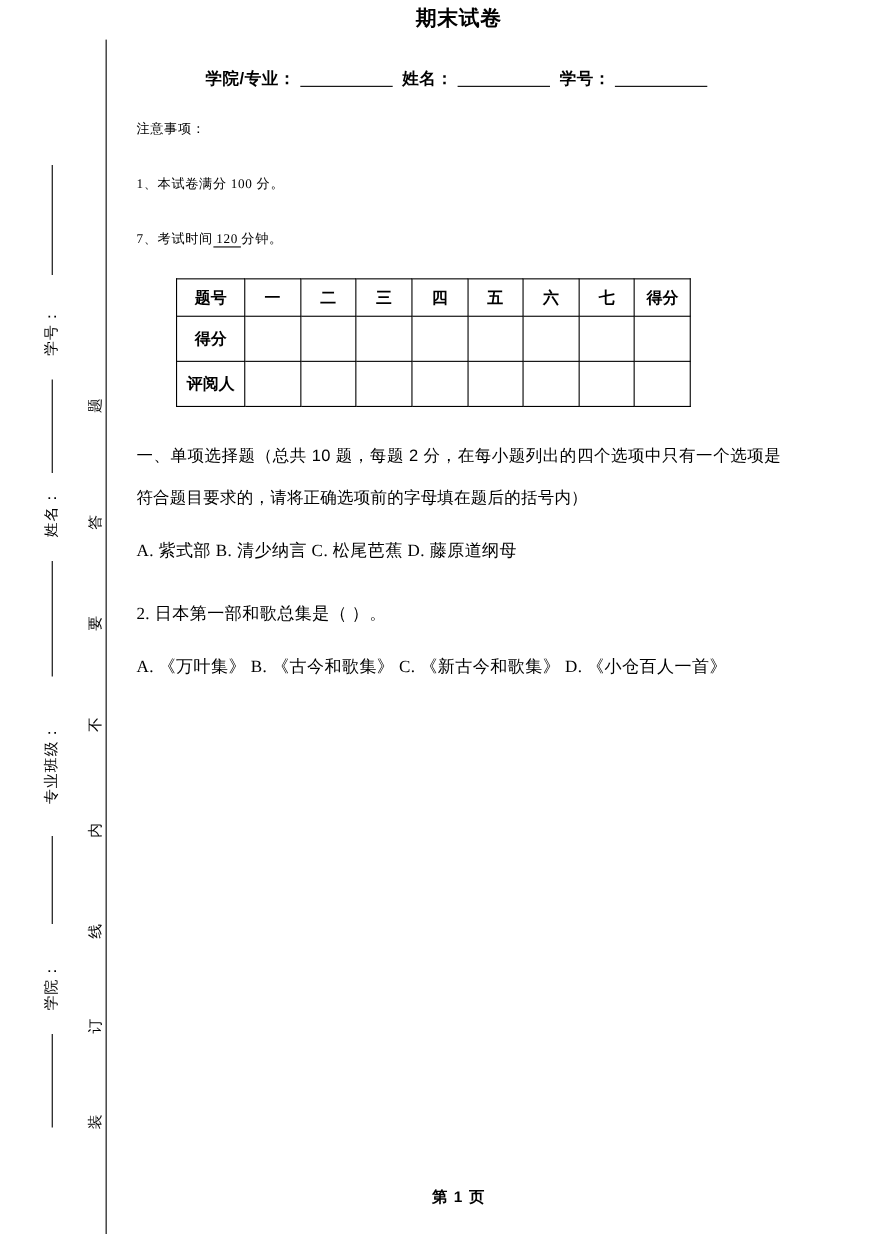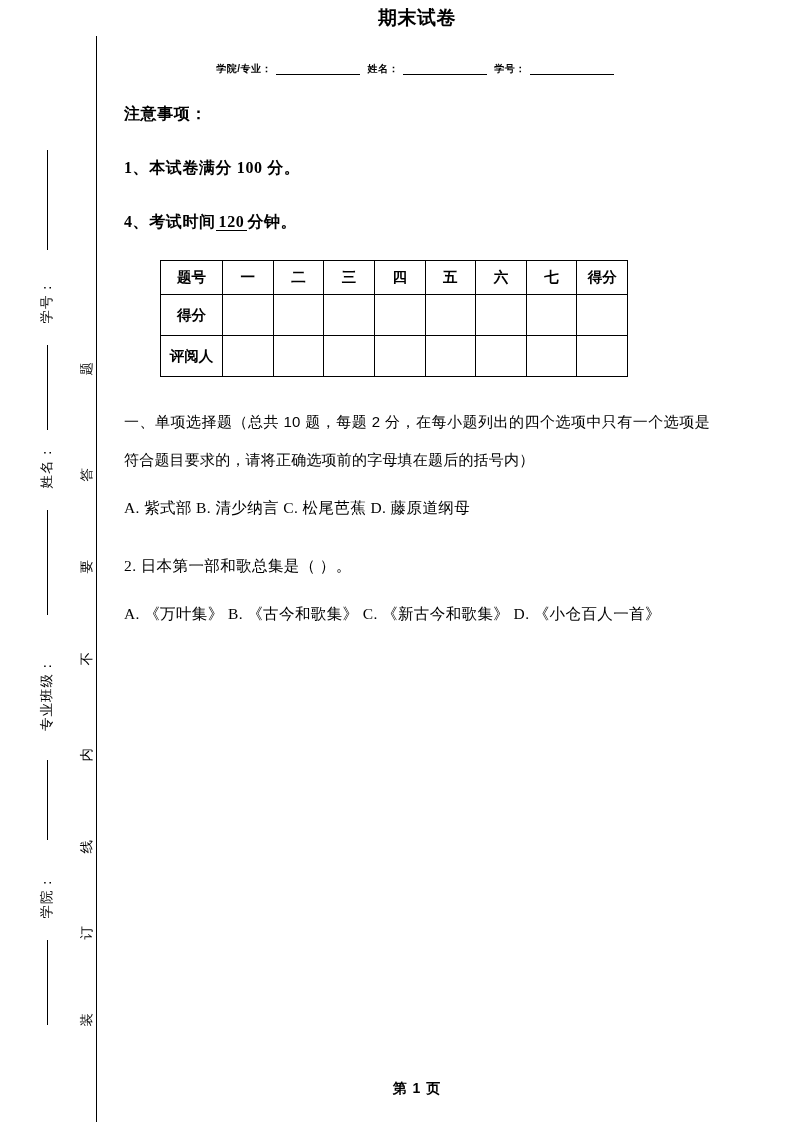--- a/index.html
+++ b/index.html
@@ -85,37 +85,36 @@
     text-align: center;
     letter-spacing: 0.5px;
   }
   #title-line1 { margin-top: 118px; text-align: left; padding-left: 2px; }
   #title-line2 { text-align: center; }
 
   #id-line {
     margin-top: 26px;
     font-family: "Liberation Sans", "DejaVu Sans", sans-serif;
     font-weight: bold;
-    font-size: 10px;
+    font-size: 15px;
     text-align: center;
     letter-spacing: 0.5px;
   }
   #id-line .blank {
     display: inline-block;
     border-bottom: 1.5px solid #000;
     width: 84px;
     vertical-align: -3px;
     margin: 0 4px;
   }
 
   .note-head, .note-item {
-    font-size: 16px;
+    font-size: 12px;
     line-height: 1;
     letter-spacing: 0.6px;
-    font-weight: bold;
   }
   .note-head { margin-top: 30px; }
   .note-item { margin-top: 38px; }
   .u-val {
     border-bottom: 1.2px solid #000;
     padding: 0 3px;
   }
 
   
   #score-table {
@@ -214,21 +213,21 @@
     <div class="doc-title" id="title-line2">期末试卷</div>
 
     <div id="id-line">
       <span>学院/专业：</span><span class="blank"></span>
       <span>姓名：</span><span class="blank"></span>
       <span>学号：</span><span class="blank"></span>
     </div>
 
     <div class="note-head">注意事项：</div>
     <div class="note-item">1、本试卷满分 100 分。</div>
-    <div class="note-item"><span>4、考试时间</span><span class="u-val">120</span><span>分钟。</span></div>
+    <div class="note-item"><span>7、考试时间</span><span class="u-val">120</span><span>分钟。</span></div>
 
     <table id="score-table">
       <colgroup>
         <col class="c-label">
           <col>
           <col>
           <col>
           <col>
           <col>
           <col>

